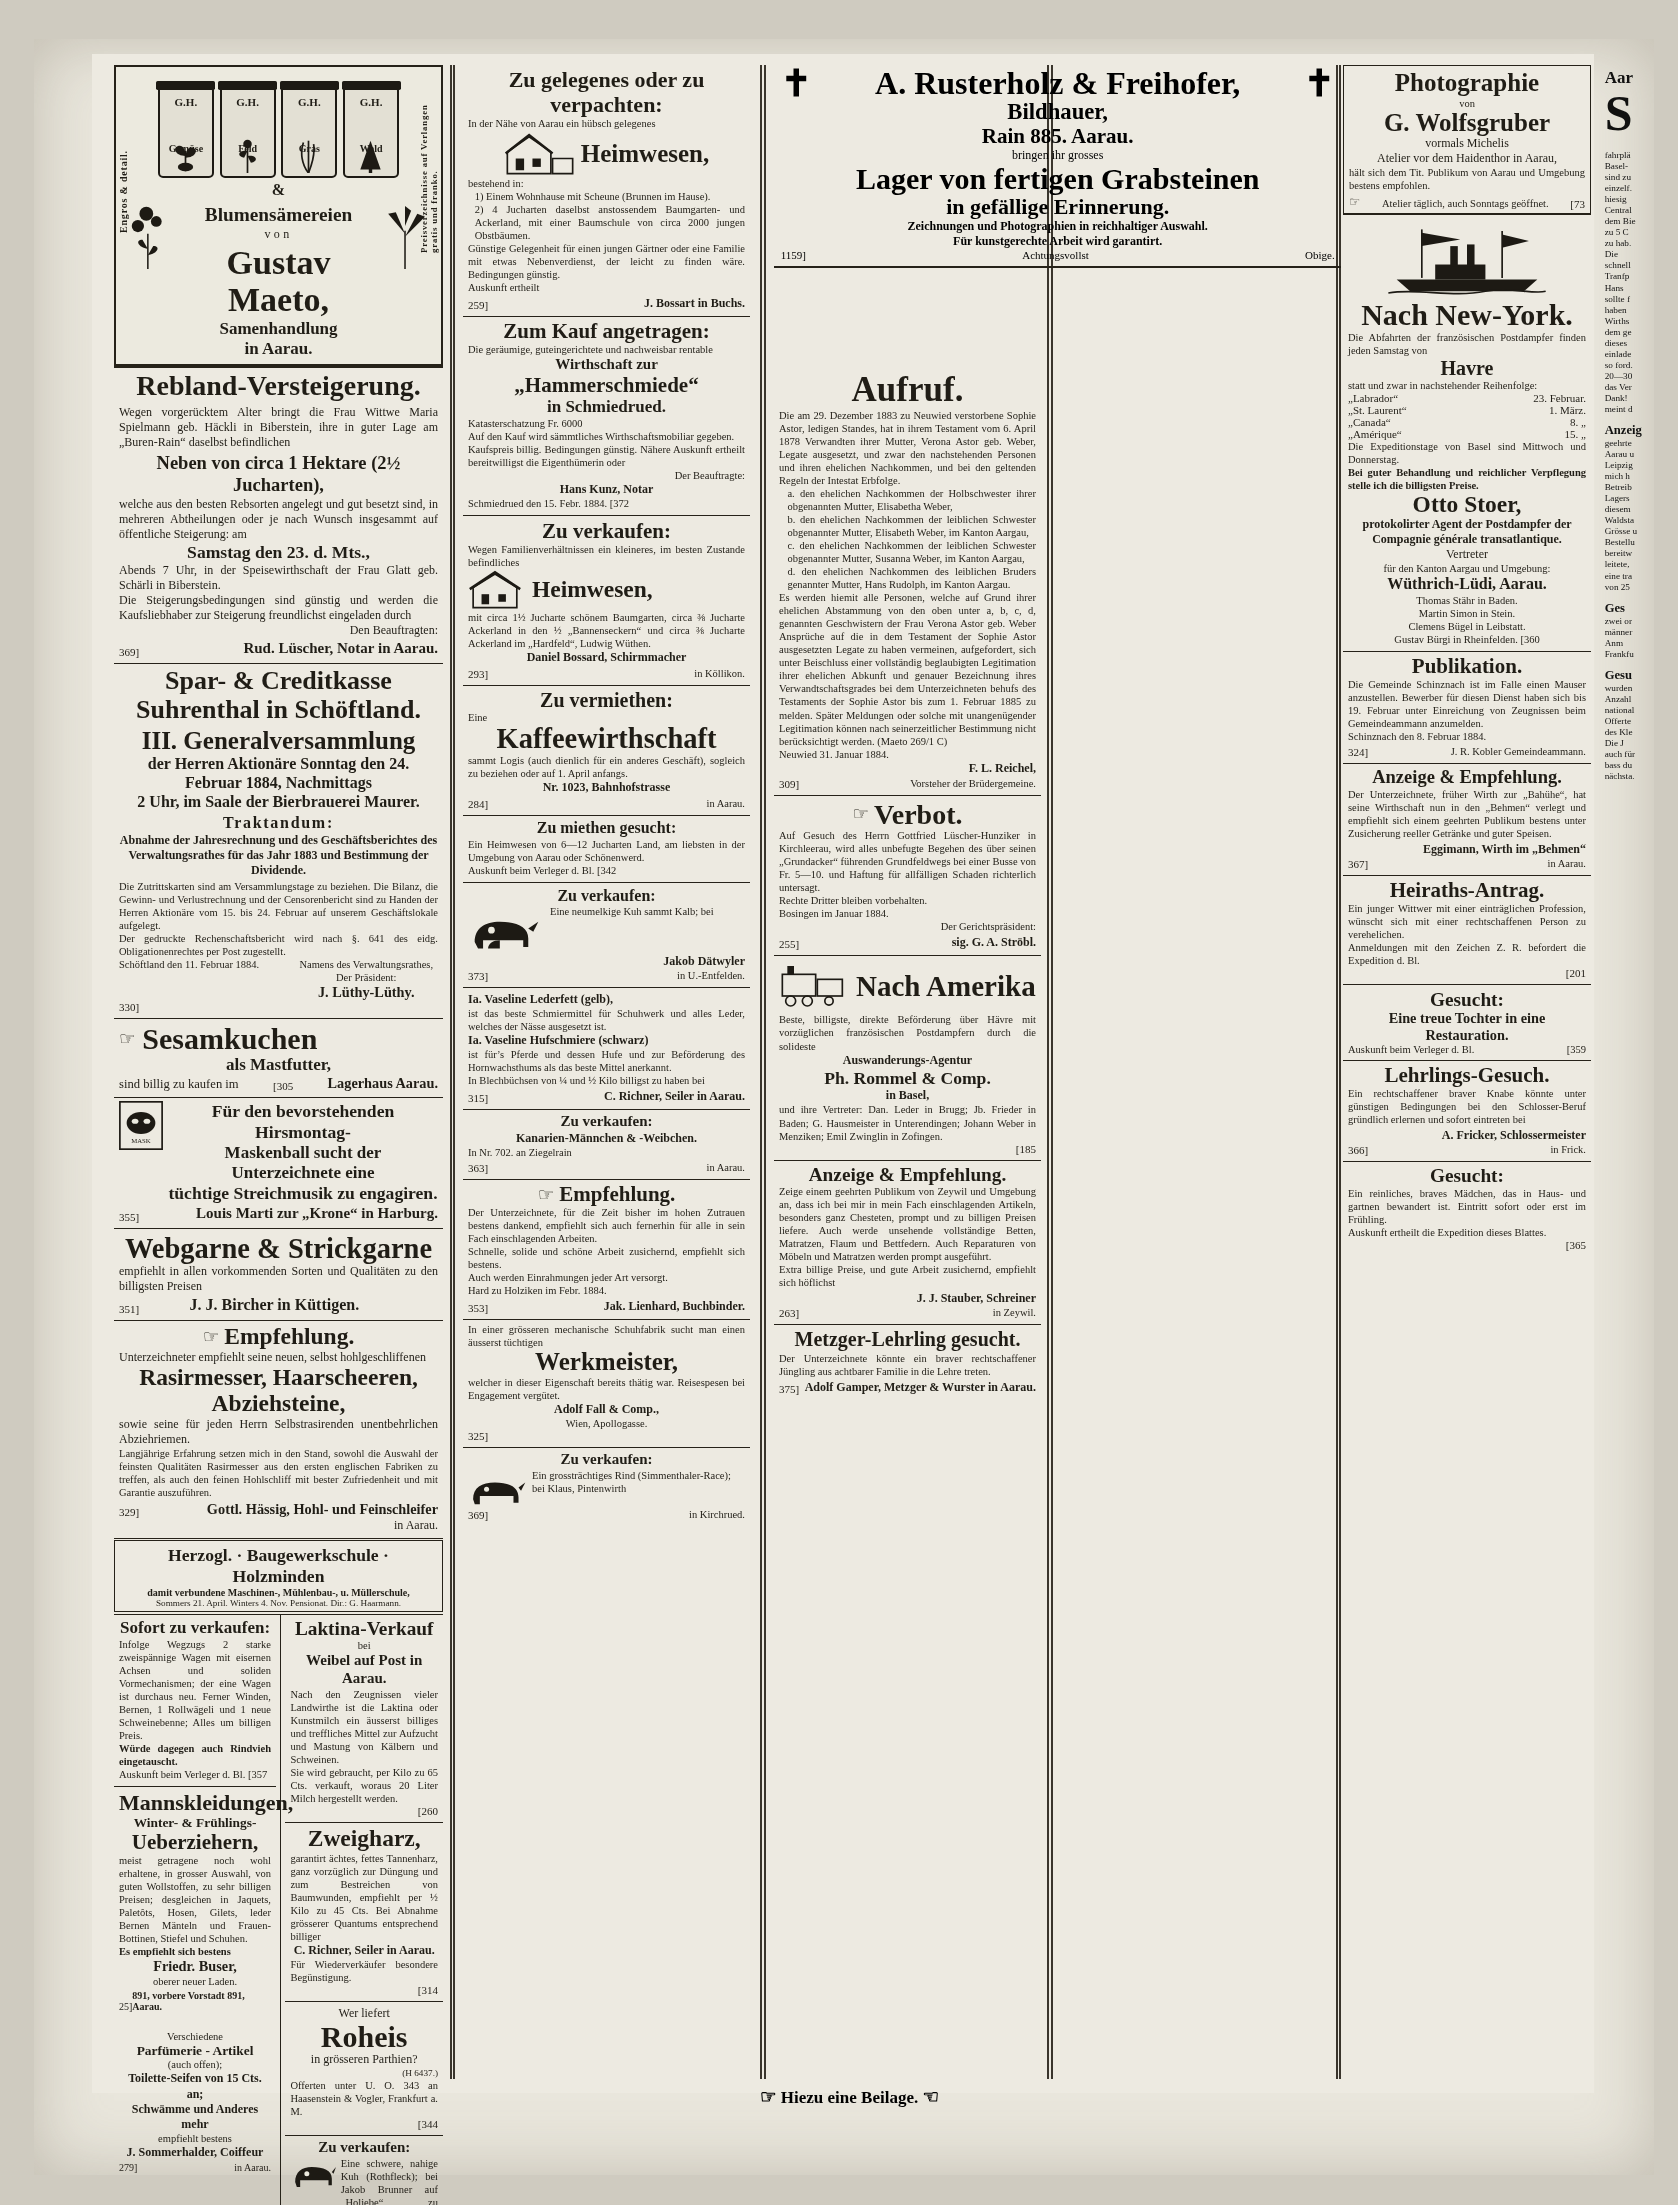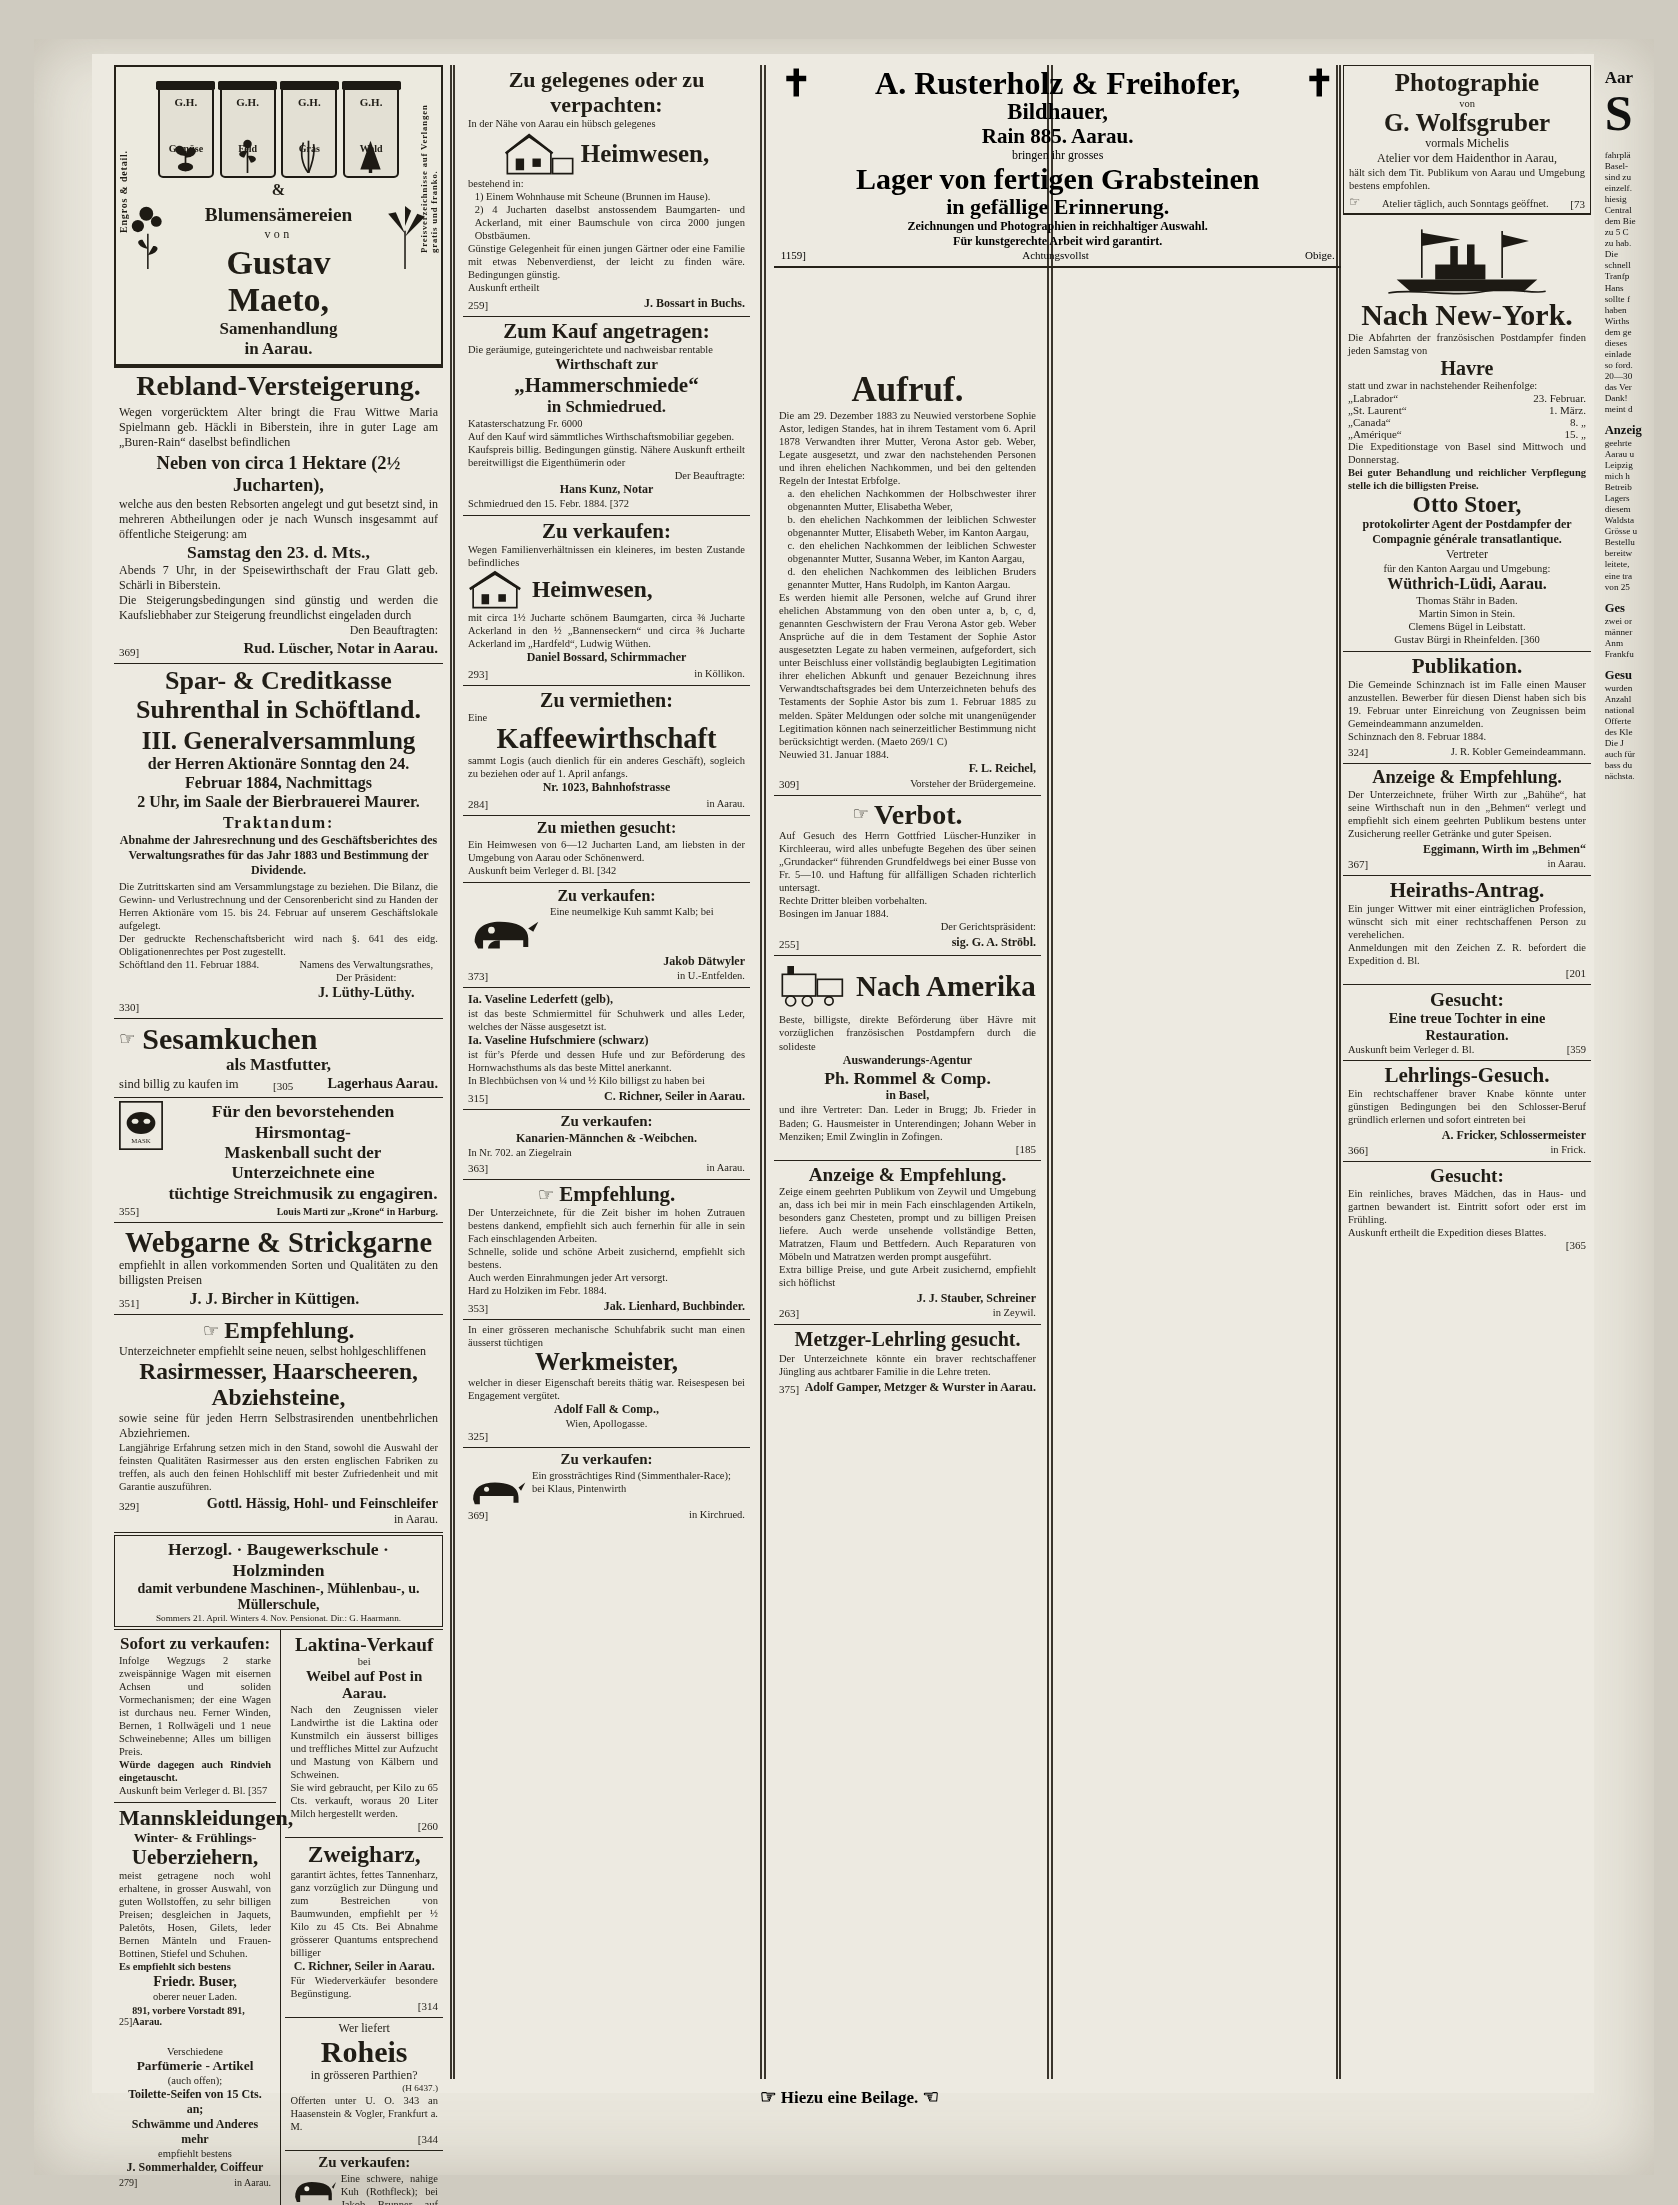--- a/index.html
+++ b/index.html
@@ -217,21 +217,21 @@
           <text x="26" y="50" font-size="8" text-anchor="middle" fill="#1d1a14" font-family="Liberation Serif, serif">MASK</text>
         </svg>
         <div style="flex:1;">
           <div class="ctr med" style="font-size:17.6px;">Für den bevorstehenden Hirsmontag-</div>
           <div class="ctr med" style="font-size:17px;">Maskenball sucht der Unterzeichnete eine</div>
           <div class="ctr med" style="font-size:17.6px;">tüchtige Streichmusik zu engagiren.</div>
         </div>
       </div>
       <div class="rowend">
         <span>355]</span>
-        <span class="med" style="font-size:10px;">Louis Marti zur „Krone“ in Harburg.</span>
+        <span class="med" style="font-size:15px;">Louis Marti zur „Krone“ in Harburg.</span>
       </div>
     </div>
 
     <div class="ad">
       <div class="ctr xbig" style="font-size:28.5px;">Webgarne &amp; Strickgarne</div>
       <div class="just sm">empfiehlt in allen vorkommenden Sorten und Qualitäten zu den billigsten Preisen</div>
       <div class="rowend">
         <span>351]</span>
         <span class="med" style="font-size:16px;">J. J. Bircher in Küttigen.</span>
         <span style="width:28.5px;"></span>
@@ -250,21 +250,21 @@
       <div class="rowend">
         <span>329]</span>
         <span class="med" style="font-size:14.3px;">Gottl. Hässig, Hohl- und Feinschleifer</span>
       </div>
       <div class="r sm">in Aarau.</div>
     </div>
 
     <div class="ad" style="padding:0;">
       <div class="frame" style="margin:1.7px 0;">
         <div class="ctr" style="font-size:17.6px;font-weight:bold;">Herzogl. · Baugewerkschule · Holzminden</div>
-        <div class="ctr" style="font-size:14px;font-weight:bold;">damit verbundene Maschinen-, Mühlenbau-, u. Müllerschule,</div>
+        <div class="ctr" style="font-size:10px;font-weight:bold;">damit verbundene Maschinen-, Mühlenbau-, u. Müllerschule,</div>
         <div class="ctr" style="font-size:9.2px;">Sommers 21. April.   Winters 4. Nov.   Pensionat.   Dir.: G. Haarmann.</div>
       </div>
     </div>
 
     <div style="display:flex;">
       <div style="width:162px;border-right:1.7px solid #262219;padding-right:4.2px;">
         <div class="ad">
           <div class="ctr med" style="font-size:17px;">Sofort zu verkaufen:</div>
           <div class="just xs">Infolge Wegzugs 2 starke zweispännige Wagen mit eisernen Achsen und soliden Vormechanismen; der eine Wagen ist durchaus neu. Ferner Winden, Bernen, 1 Rollwägeli und 1 neue Schweinebenne; Alles um billigen Preis.</div>
           <div class="just xs" style="font-weight:bold;">Würde dagegen auch Rindvieh eingetauscht.</div>

